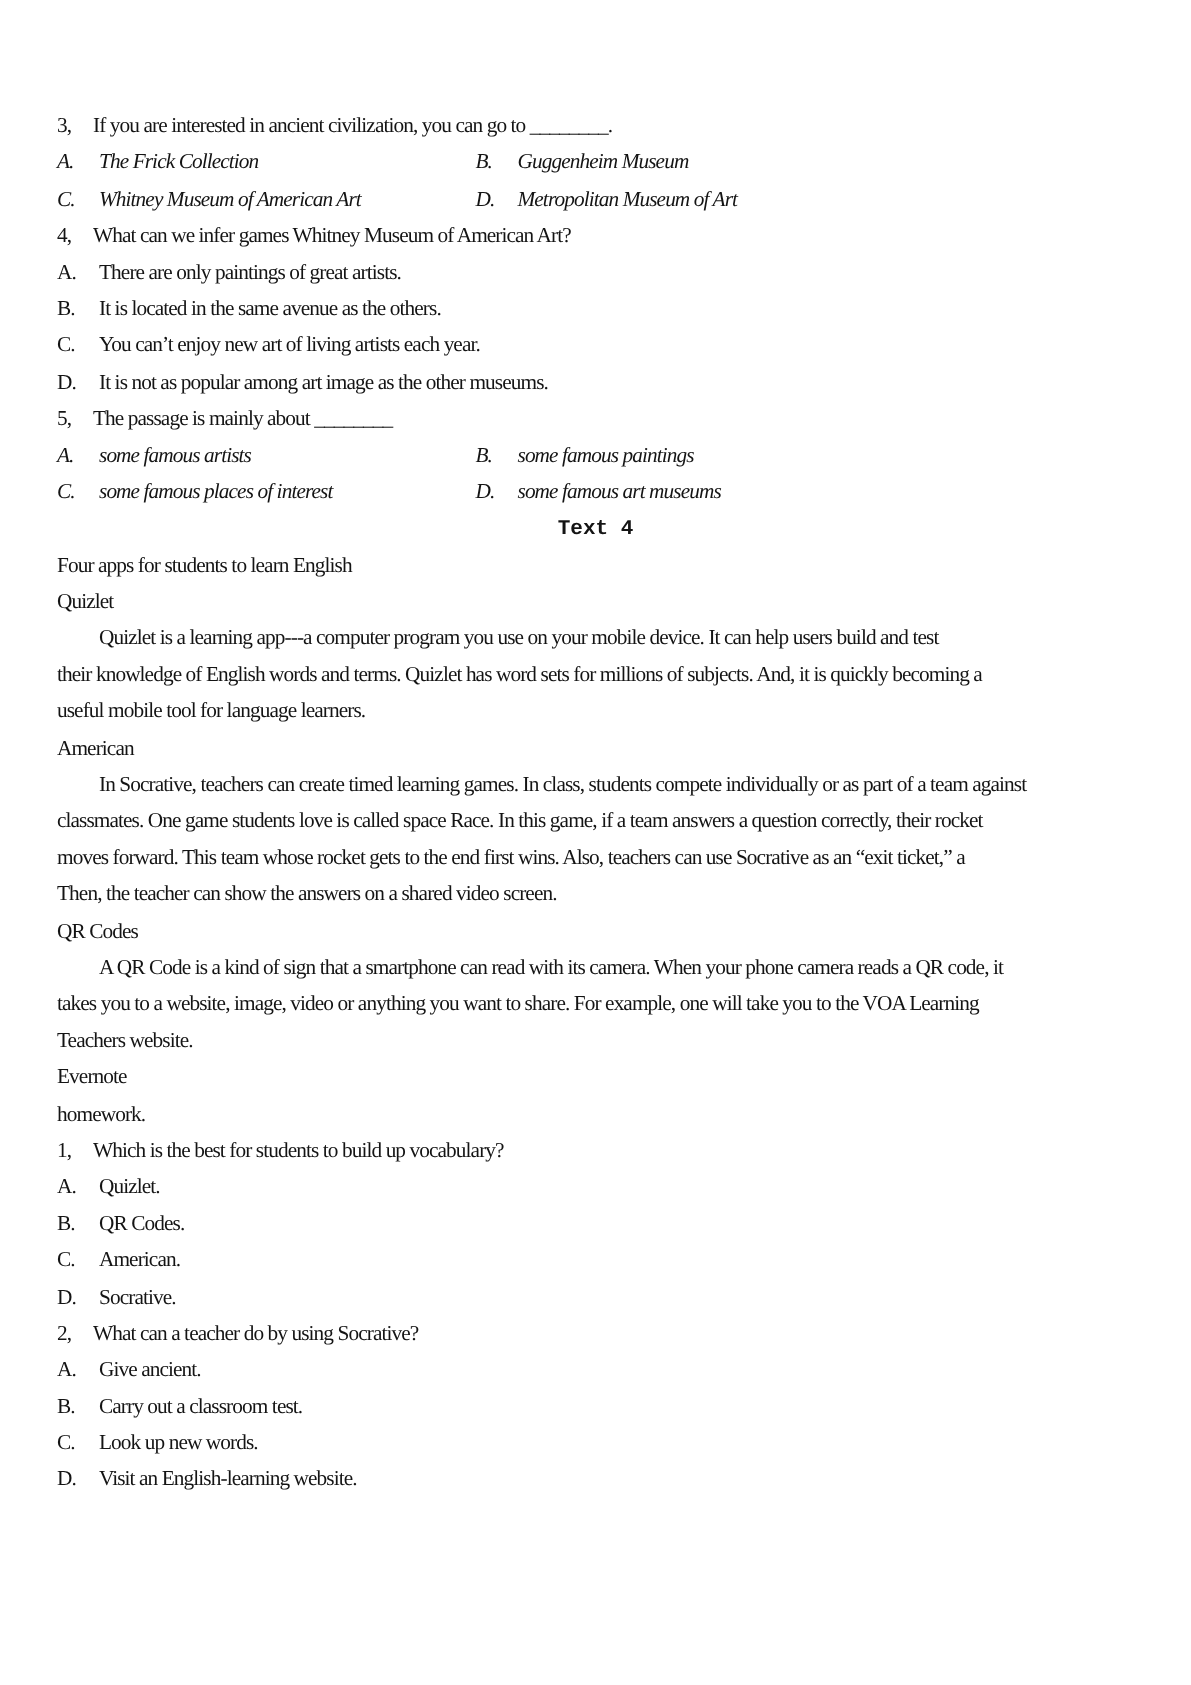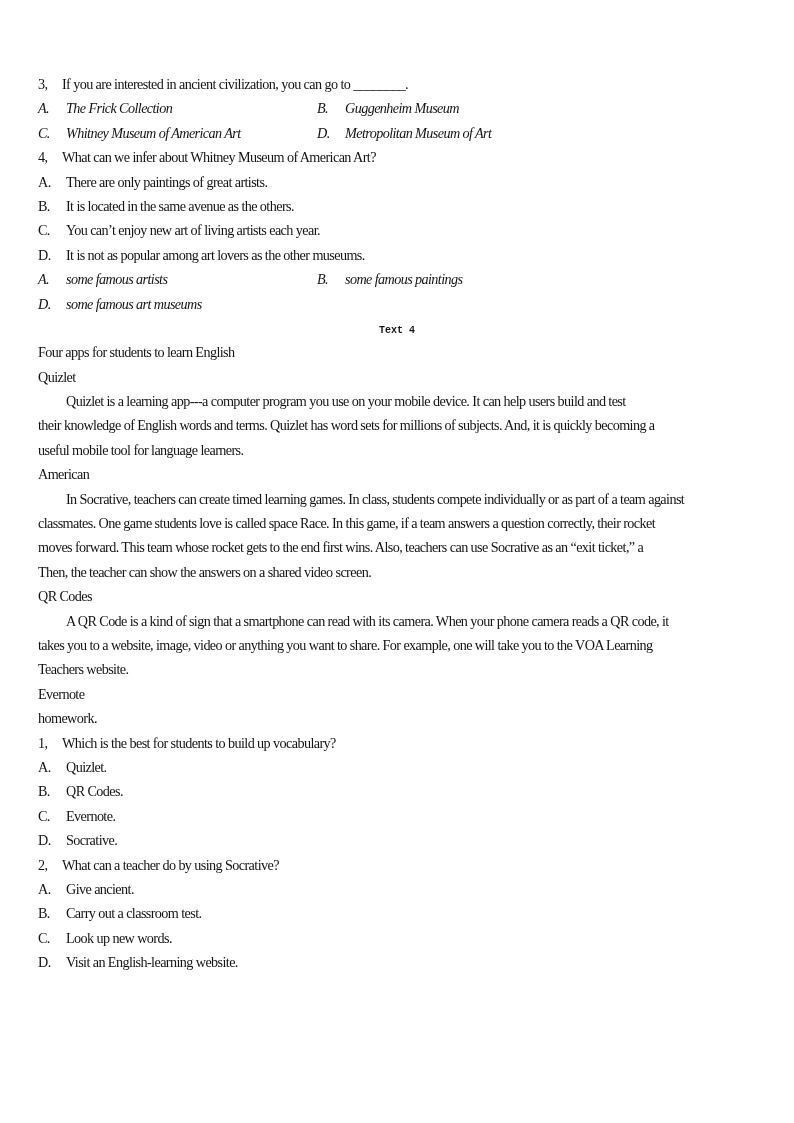--- a/index.html
+++ b/index.html
@@ -30,21 +30,21 @@
     white-space: nowrap;
   }
   .para-line.indent {
     padding-left: 28px;
   }
   .center-line {
     text-align: center;
   }
   .mono {
     font-family: "Liberation Mono", "DejaVu Sans Mono", monospace;
-    font-size: 10px;
+    font-size: 14px;
     letter-spacing: 0;
     font-weight: 600;
   }
   .q-label {
     display: inline-block;
     min-width: 24px;
   }
   .opt-letter {
     display: inline-block;
     min-width: 28px;
@@ -65,30 +65,32 @@
   <div class="content">
       <div class="line question-line"><span class="q-label">3,</span><span class="q-text">If you are interested in ancient civilization, you can go to ________.</span></div>
       <div class="line options-row">
         <span class="opt-cell"><span class="opt-letter">A.</span><span class="opt-text">The Frick Collection</span></span>
         <span class="opt-cell"><span class="opt-letter">B.</span><span class="opt-text">Guggenheim Museum</span></span>
       </div>
       <div class="line options-row">
         <span class="opt-cell"><span class="opt-letter">C.</span><span class="opt-text">Whitney Museum of American Art</span></span>
         <span class="opt-cell"><span class="opt-letter">D.</span><span class="opt-text">Metropolitan Museum of Art</span></span>
       </div>
-      <div class="line question-line"><span class="q-label">4,</span><span class="q-text">What can we infer about Whitney Museum of American Art?</span></div>
+      <div class="line question-line"><span class="q-label">4,</span><span class="q-text">What can we infer games Whitney Museum of American Art?</span></div>
       <div class="line option-line"><span class="opt-letter">A.</span><span class="opt-text">There are only paintings of great artists.</span></div>
       <div class="line option-line"><span class="opt-letter">B.</span><span class="opt-text">It is located in the same avenue as the others.</span></div>
       <div class="line option-line"><span class="opt-letter">C.</span><span class="opt-text">You can’t enjoy new art of living artists each year.</span></div>
-      <div class="line option-line"><span class="opt-letter">D.</span><span class="opt-text">It is not as popular among art lovers as the other museums.</span></div>
+      <div class="line option-line"><span class="opt-letter">D.</span><span class="opt-text">It is not as popular among art image as the other museums.</span></div>
+      <div class="line question-line"><span class="q-label">5,</span><span class="q-text">The passage is mainly about ________</span></div>
       <div class="line options-row">
         <span class="opt-cell"><span class="opt-letter">A.</span><span class="opt-text">some famous artists</span></span>
         <span class="opt-cell"><span class="opt-letter">B.</span><span class="opt-text">some famous paintings</span></span>
       </div>
       <div class="line options-row">
+        <span class="opt-cell"><span class="opt-letter">C.</span><span class="opt-text">some famous places of interest</span></span>
         <span class="opt-cell"><span class="opt-letter">D.</span><span class="opt-text">some famous art museums</span></span>
       </div>
       <div class="line center-line"><span class="mono">Text 4</span></div>
       <div class="line plain-line"><span>Four apps for students to learn English</span></div>
       <div class="line plain-line"><span>Quizlet</span></div>
       <div class="line para-line indent"><span>Quizlet is a learning app---a computer program you use on your mobile device. It can help users build and test</span></div>
       <div class="line para-line"><span>their knowledge of English words and terms. Quizlet has word sets for millions of subjects. And, it is quickly becoming a</span></div>
       <div class="line para-line"><span>useful mobile tool for language learners.</span></div>
       <div class="line plain-line"><span>American</span></div>
       <div class="line para-line indent"><span>In Socrative, teachers can create timed learning games. In class, students compete individually or as part of a team against</span></div>
@@ -97,21 +99,21 @@
       <div class="line para-line"><span>Then, the teacher can show the answers on a shared video screen.</span></div>
       <div class="line plain-line"><span>QR Codes</span></div>
       <div class="line para-line indent"><span>A QR Code is a kind of sign that a smartphone can read with its camera. When your phone camera reads a QR code, it</span></div>
       <div class="line para-line"><span>takes you to a website, image, video or anything you want to share. For example, one will take you to the VOA Learning</span></div>
       <div class="line para-line"><span>Teachers website.</span></div>
       <div class="line plain-line"><span>Evernote</span></div>
       <div class="line para-line"><span>homework.</span></div>
       <div class="line question-line"><span class="q-label">1,</span><span class="q-text">Which is the best for students to build up vocabulary?</span></div>
       <div class="line option-line"><span class="opt-letter">A.</span><span class="opt-text">Quizlet.</span></div>
       <div class="line option-line"><span class="opt-letter">B.</span><span class="opt-text">QR Codes.</span></div>
-      <div class="line option-line"><span class="opt-letter">C.</span><span class="opt-text">Evernote.</span></div>
+      <div class="line option-line"><span class="opt-letter">C.</span><span class="opt-text">American.</span></div>
       <div class="line option-line"><span class="opt-letter">D.</span><span class="opt-text">Socrative.</span></div>
       <div class="line question-line"><span class="q-label">2,</span><span class="q-text">What can a teacher do by using Socrative?</span></div>
       <div class="line option-line"><span class="opt-letter">A.</span><span class="opt-text">Give ancient.</span></div>
       <div class="line option-line"><span class="opt-letter">B.</span><span class="opt-text">Carry out a classroom test.</span></div>
       <div class="line option-line"><span class="opt-letter">C.</span><span class="opt-text">Look up new words.</span></div>
       <div class="line option-line"><span class="opt-letter">D.</span><span class="opt-text">Visit an English-learning website.</span></div>
     </div>
 </div>
 
 </body></html>

